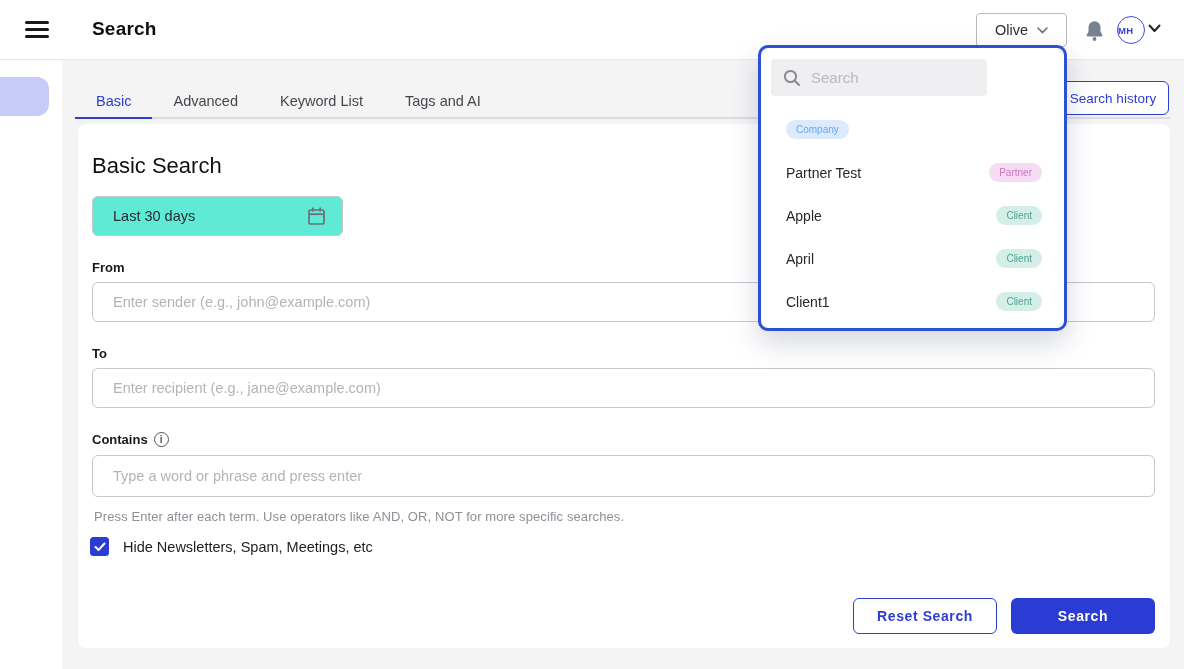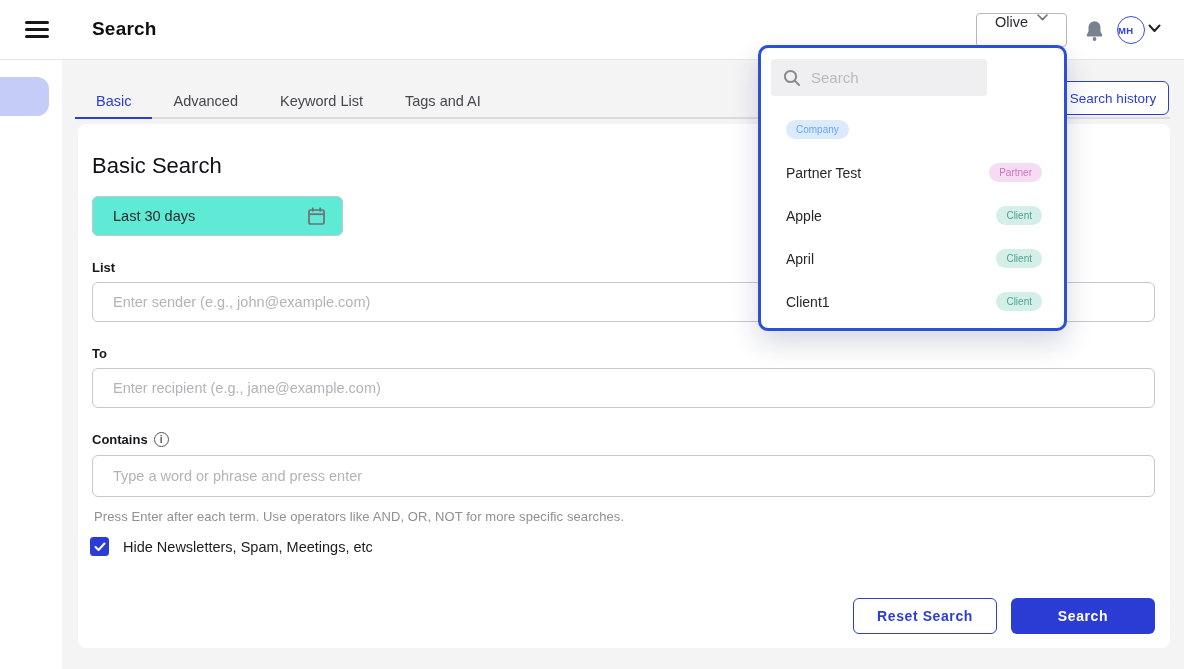--- a/index.html
+++ b/index.html
@@ -18,21 +18,21 @@
     background:#fff; border-bottom:1px solid #e8e8eb; z-index:20;
   }
   .burger { position:absolute; left:25px; top:21px; width:24px; height:17px; cursor:pointer; }
   .burger div { height:2.6px; background:#17171c; border-radius:2px; }
   .burger div + div { margin-top:4.4px; }
   .page-title { position:absolute; left:92px; top:18px; font-size:19px; font-weight:700; color:#101014; letter-spacing:.2px; }
 
   .org-btn {
     position:absolute; left:976px; top:13px; width:91px; height:34px;
     border:1px solid #b8b8bf; border-radius:4px; background:#fff;
-    display:flex; justify-content:center; gap:9px;
+    display:flex; align-items:center; justify-content:center; gap:9px;
     font-size:14.5px; color:#2b2b33; cursor:pointer;
   }
   .bell { position:absolute; left:1085px; top:20px; width:19px; height:22px; }
   .avatar {
     position:absolute; left:1117px; top:16px; width:28px; height:28px;
     border:1.6px solid #3d4cd8; border-radius:50%; background:#fff;
     display:flex; align-items:center; justify-content:flex-start;
     font-size:9.5px; font-weight:700; color:#3342d6; letter-spacing:.3px;
   }
   .user-caret { position:absolute; left:1148px; top:24px; }
@@ -203,21 +203,21 @@
     <span class="cal">
       <svg width="19" height="20" viewBox="0 0 19 20">
         <rect x="2" y="4" width="15" height="14" rx="1.5" fill="none" stroke="#6e6e74" stroke-width="1.7"></rect>
         <line x1="5.8" y1="1.5" x2="5.8" y2="5.5" stroke="#6e6e74" stroke-width="1.7"></line>
         <line x1="13.2" y1="1.5" x2="13.2" y2="5.5" stroke="#6e6e74" stroke-width="1.7"></line>
         <line x1="2.8" y1="8.2" x2="16.2" y2="8.2" stroke="#6e6e74" stroke-width="1.7"></line>
       </svg>
     </span>
   </div>
 
-  <label class="field-label lbl-from">List</label>
+  <label class="field-label lbl-from">From</label>
   <input class="text-input inp-from" type="text" placeholder="Enter sender (e.g., john@example.com)" style="">
 
   <label class="field-label lbl-to">To</label>
   <input class="text-input inp-to" type="text" placeholder="Enter recipient (e.g., jane@example.com)" style="">
 
   <label class="field-label lbl-contains">
     <span>Contains</span>
     <i class="info-circ">i</i>
   </label>
   <input class="text-input inp-contains" type="text" placeholder="Type a word or phrase and press enter" style="">

